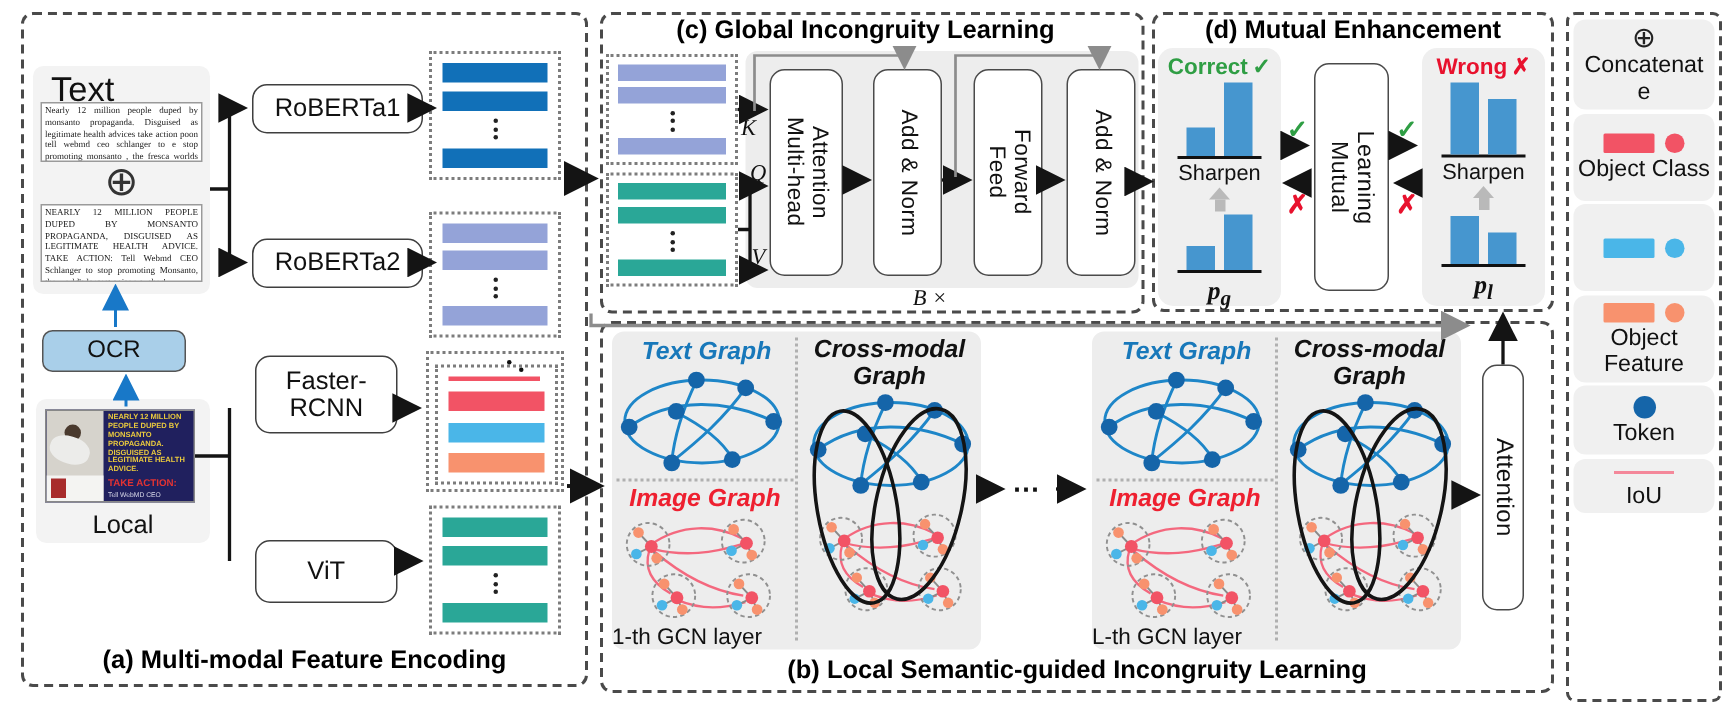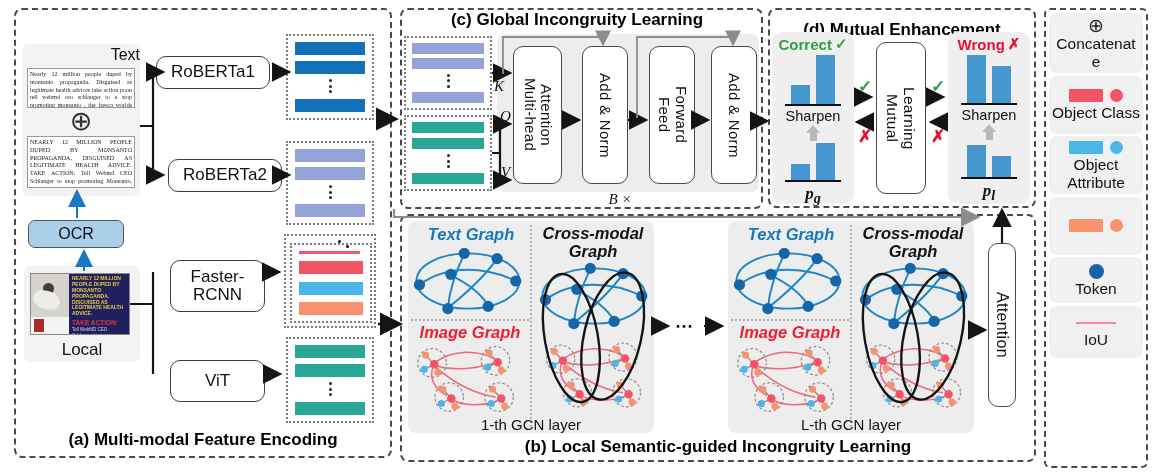--- a/index.html
+++ b/index.html
@@ -28,21 +28,21 @@
 .up-arrow{display:flex;flex-direction:column;align-items:center;margin-top:1px}
 .ua-head{width:0;height:0;border-left:7px solid transparent;border-right:7px solid transparent;border-bottom:8px solid #b9b9b9}
 .ua-stem{width:7px;height:8px;background:#b9b9b9}
 .p-label{font-family:"Liberation Serif",serif;font-style:italic;font-weight:bold;font-size:17px;margin-top:2px}
 .mark{font-weight:bold;font-size:17px;width:18px;text-align:center}
 .mark.ok{color:var(--correct-green,#2f9e44)}
 .mark.bad{color:var(--wrong-red,#e8112d)}
 .graph-label{font-style:italic;font-weight:bold;font-size:16.5px;text-align:center;line-height:1.12}
 .dotted-sep-v{border-left:2px dotted #b0b0b0}
 .dotted-sep-h{border-top:2px dotted #b0b0b0}
-.panel-caption{font-size:15px;text-align:center}
+.panel-caption{font-size:15px;text-align:left}
 .legend-box{border:2px dashed #4a4a4a;border-radius:6px;padding:3px;display:flex;flex-direction:column;gap:2.5px}
 .legend-item{background:#f0f0f0;border-radius:8px;display:flex;flex-direction:column;align-items:center;justify-content:center;text-align:center;font-size:15.5px;line-height:1.12;padding:2px 4px;overflow:hidden}
 .legend-item .lbl{width:88px;overflow-wrap:anywhere}
 .leg-icons{display:flex;align-items:center;justify-content:center;gap:7px;height:17px}
 .sw-rect{width:34px;height:13px;border-radius:1px}
 .sw-dot{width:13px;height:13px;border-radius:50%}
 .sw-dot.big{width:15px;height:15px}
 .sw-line{width:40px;height:2.5px}
 .oplus{font-size:19px;line-height:1;color:#222}
 .meme{display:flex;border:1px solid #888;background:#20205e;overflow:hidden}
@@ -114,21 +114,21 @@
         <ellipse cx="38" cy="80" rx="27" ry="66" transform="rotate(-10 38 80)" class="bl"></ellipse>
         <ellipse cx="80" cy="78" rx="29" ry="66" transform="rotate(13 80 78)" class="bl"></ellipse>
       </g>
     </defs>
   </svg>
 
   <div class="abs dashed" style="left:14px;top:8px;width:378px;height:450px"></div>
   <div class="abs sec-title" style="left:20px;top:430px;width:366px">(a) Multi-modal Feature Encoding</div>
 
   <div class="abs card" style="left:22px;top:44px;width:118px;height:152px">
-    <div class="abs" style="left:0;top:2px;width:100%;text-align:right;font-size:16px">Text</div>
+    <div class="abs" style="left:12px;top:2px;width:100%;text-align:left;font-size:23px">Text</div>
     <div class="abs tinybox" style="left:5px;top:24px;width:108px;height:40px">Nearly 12 million people duped by monsanto propaganda. Disguised as legitimate health advices take action poon tell webmd ceo schlanger to e stop promoting monsanto , the fresca worlds largest poison pusher.</div>
     <div class="abs" style="left:0;top:64px;width:100%;text-align:center;font-size:27px;line-height:1;color:#333">⊕</div>
     <div class="abs tinybox" style="left:5px;top:92px;width:108px;height:52px">NEARLY 12 MILLION PEOPLE DUPED BY MONSANTO PROPAGANDA, DISGUISED AS LEGITIMATE HEALTH ADVICE. TAKE ACTION: Tell Webmd CEO Schlanger to stop promoting Monsanto, the world's largest poison pusher!</div>
   </div>
 
   <div class="abs" style="left:28px;top:220px;width:96px;height:28px;background:#a9cfe9;border:1.4px solid #555;border-radius:7px;display:flex;align-items:center;justify-content:center;font-size:16px">OCR</div>
 
   <div class="abs card" style="left:24px;top:266px;width:116px;height:96px">
     <div class="abs meme" style="left:6px;top:7px;width:100px;height:62px">
       <div class="meme-photo">
@@ -139,27 +139,27 @@
       </div>
       <div class="meme-text">
         <div class="m-headline">NEARLY 12 MILLION PEOPLE DUPED BY MONSANTO PROPAGANDA. DISGUISED AS LEGITIMATE HEALTH ADVICE.</div>
         <div class="m-action">TAKE ACTION:</div>
         <div class="m-small">Tell WebMD CEO Schlanger to stop promoting Monsanto, the world's largest poison pusher!</div>
       </div>
     </div>
     <div class="abs" style="left:0;bottom:2px;width:100%;text-align:center;font-size:17px">Local</div>
   </div>
 
-  <div class="abs node-box" style="left:156px;top:56px;width:114px;height:33px">
+  <div class="abs node-box" style="left:168px;top:56px;width:114px;height:33px">
       <span>RoBERTa1</span>
     </div>
   <div class="abs node-box" style="left:168px;top:159px;width:114px;height:33px">
       <span>RoBERTa2</span>
     </div>
-  <div class="abs node-box" style="left:170px;top:260px;width:95px;height:52px;padding:0 26px">
+  <div class="abs node-box" style="left:170px;top:237px;width:95px;height:52px;padding:0 26px">
       <span>Faster-RCNN</span>
     </div>
   <div class="abs node-box" style="left:170px;top:360px;width:95px;height:42px">
       <span>ViT</span>
     </div>
 
   <div class="abs stack" style="left:286px;top:34px;width:88px;height:86px">
     <div class="bar" style="background:var(--roberta1-bar)"></div>
     <div class="bar" style="background:var(--roberta1-bar)"></div>
     <div class="dots3">
@@ -238,21 +238,21 @@
     </div>
   <div class="abs vbox" style="left:649px;top:46px;width:46px;height:138px">
       <div class="vtext" style="max-height:76px">Feed Forward</div>
     </div>
   <div class="abs vbox" style="left:711px;top:46px;width:46px;height:138px">
       <div class="vtext">Add &amp; Norm</div>
     </div>
   <div class="abs repeat" style="left:590px;top:191px;width:60px">B ×</div>
 
   <div class="abs dashed" style="left:768px;top:8px;width:268px;height:200px"></div>
-  <div class="abs sec-title" style="left:772px;top:20px;width:260px">(d) Mutual Enhancement</div>
+  <div class="abs sec-title" style="left:772px;top:10px;width:260px">(d) Mutual Enhancement</div>
 
   <div class="abs mini-panel" style="left:772px;top:32px;width:82px;height:172px">
     <div class="mp-head">
       <span style="color:var(--correct-green)">Correct</span>
       <span style="color:var(--correct-green)">✓</span>
     </div>
     <div class="mini-chart" style="margin-top:2px">
       <div class="mc-bar" style="height: 19px;"></div>
       <div class="mc-bar" style="height: 49px;"></div>
     </div>
@@ -363,35 +363,35 @@
           <i class="sw-rect" style="background: rgb(242, 83, 101);"></i>
           <i class="sw-dot" style="background: rgb(242, 83, 101);"></i>
         </div>
       <div class="lbl">Object Class</div>
     </div>
     <div class="legend-item" style="height:58px">
       <div class="leg-icons">
           <i class="sw-rect" style="background: rgb(74, 182, 232);"></i>
           <i class="sw-dot" style="background: rgb(74, 182, 232);"></i>
         </div>
-      <div class="lbl">Object Attribute</div>
     </div>
     <div class="legend-item" style="height:58px">
       <div class="leg-icons">
           <i class="sw-rect" style="background: rgb(248, 146, 110);"></i>
           <i class="sw-dot" style="background: rgb(248, 146, 110);"></i>
         </div>
+      <div class="lbl">Object Feature</div>
     </div>
     <div class="legend-item" style="height:46px">
       <div class="leg-icons">
           <i class="sw-dot big" style="background: rgb(21, 101, 169);"></i>
         </div>
       <div class="lbl">Token</div>
     </div>
-    <div class="legend-item" style="height:52px">
+    <div class="legend-item" style="height:36px">
       <div class="leg-icons">
           <i class="sw-line" style="background: rgb(244, 136, 154);"></i>
         </div>
       <div class="lbl">IoU</div>
     </div>
   </div>
 
   <svg class="abs" style="left:0;top:0;z-index:6;pointer-events:none" width="1152" height="476">
     <defs>
       <marker id="mB" markerWidth="9" markerHeight="9" refX="7" refY="4.5" orient="auto">

